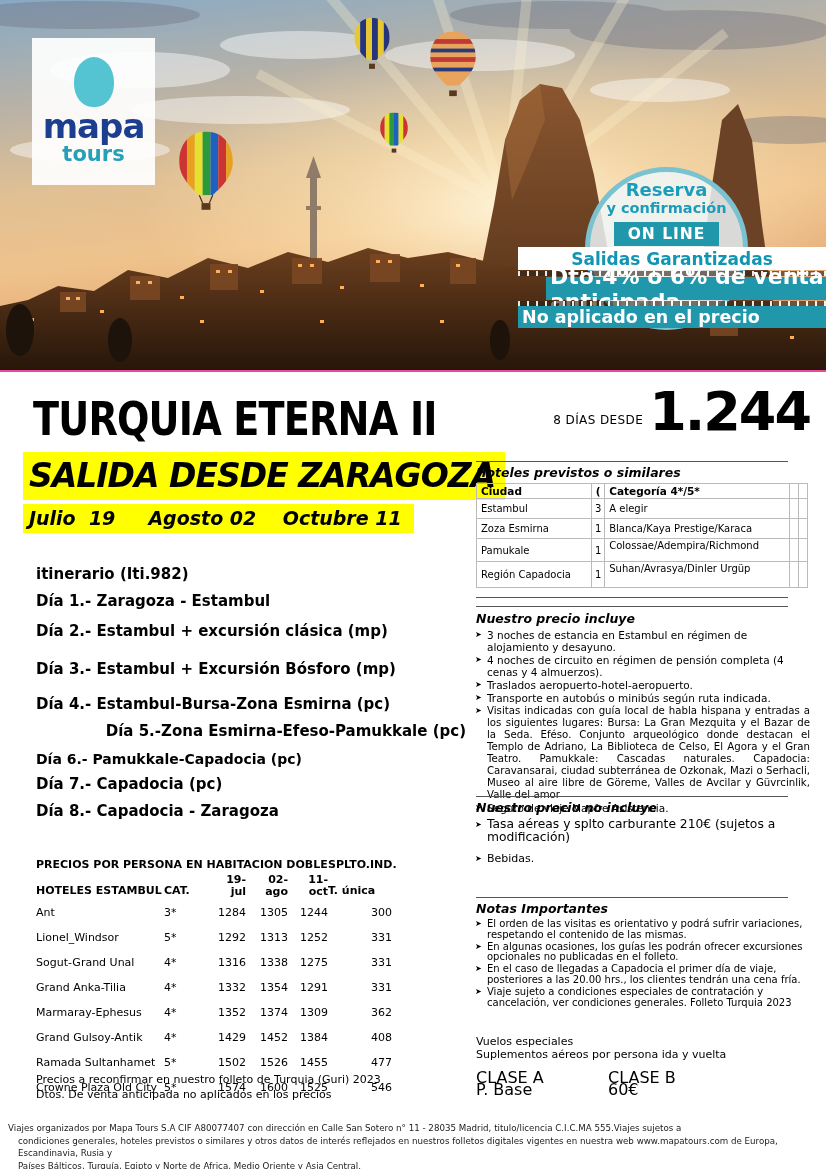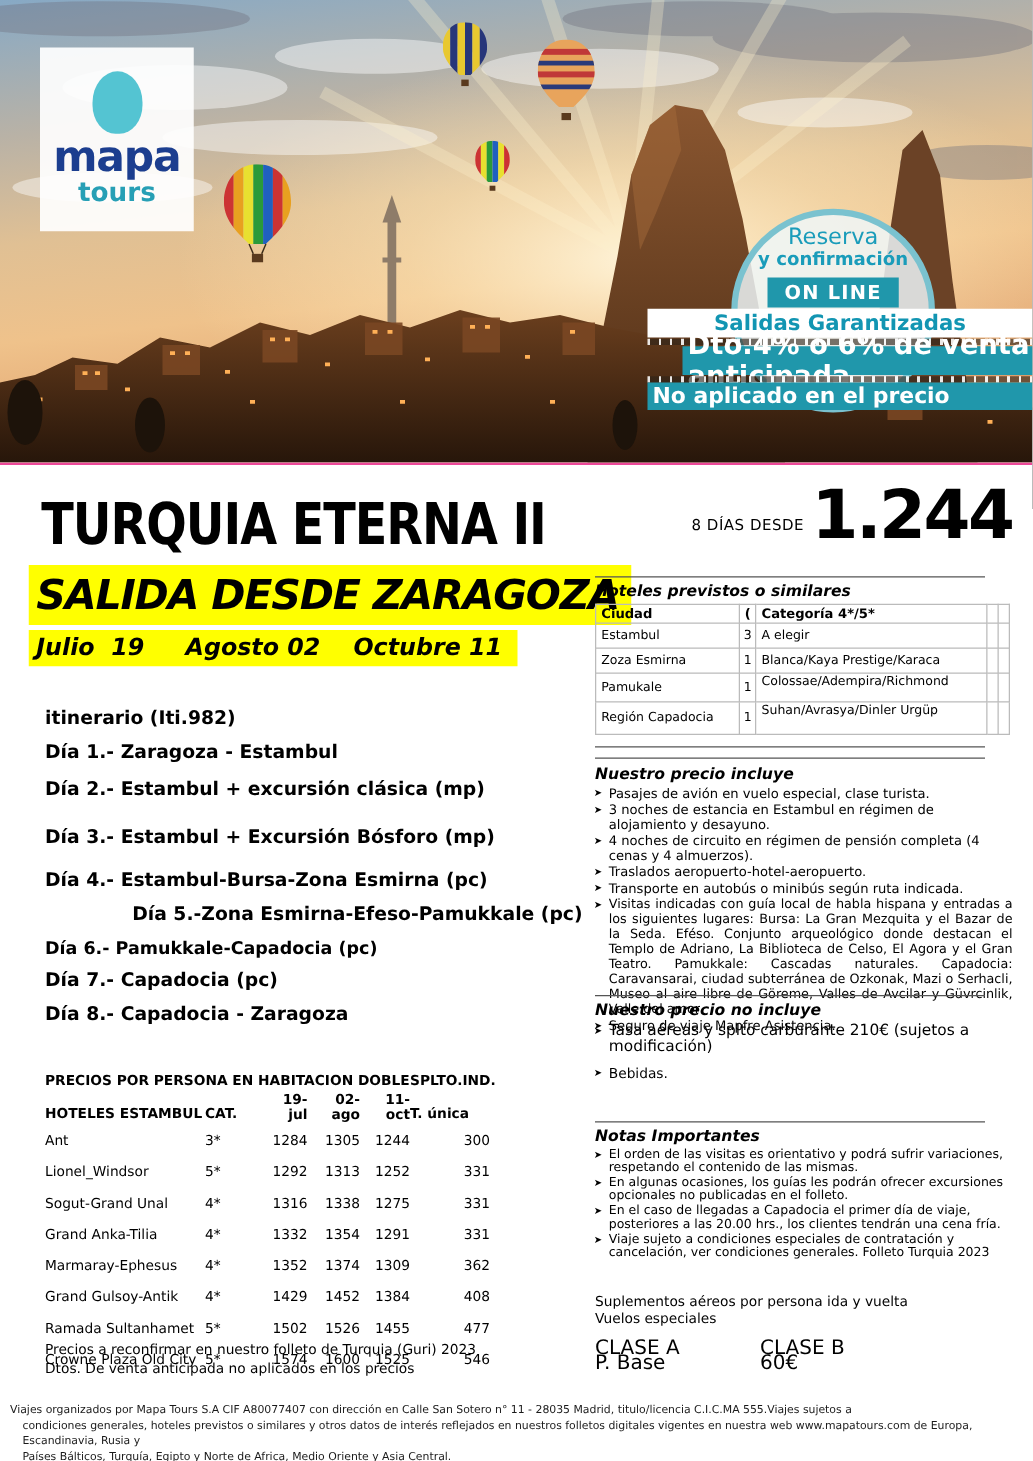--- a/index.html
+++ b/index.html
@@ -10,21 +10,21 @@
   .photo svg{display:block;}
   .logo-box{position:absolute;left:32px;top:38px;width:123px;height:147px;
             background:rgba(255,255,255,0.92);display:flex;flex-direction:column;align-items:center;justify-content:center;}
   .logo-balloon{width:40px;height:50px;border-radius:50% 50% 46% 46%;background:#54c4d2;margin-bottom:2px;}
   .logo-mapa{font-size:34px;font-weight:bold;color:#1c3e8f;letter-spacing:-1px;line-height:1;}
   .logo-tours{font-size:21px;font-weight:bold;color:#279fb5;line-height:1.1;}
   
   .dome{position:absolute;left:585px;top:167px;width:163px;height:163px;border-radius:50%;
         border:5px solid #7ac2cf;background:rgba(238,247,249,0.84);box-sizing:border-box;
         display:flex;flex-direction:column;align-items:center;padding-top:9px;}
-  .dome .r1{font-size:18px;font-weight:normal;color:#1a9cba;line-height:1.05;}
+  .dome .r1{font-size:18px;font-weight:bold;color:#1a9cba;line-height:1.05;}
   .dome .r2{font-size:14.5px;font-weight:bold;color:#1a9cba;line-height:1.2;}
   .online{margin-top:5px;background:#2097ab;color:#fff;font-weight:bold;font-size:15.5px;
           letter-spacing:1px;padding:3px 14px;}
   .bar{position:absolute;left:518px;width:308px;box-sizing:border-box;display:flex;align-items:center;}
   .bar-white{top:247px;height:23px;background:#ffffff;justify-content:center;}
   .bar-white span{color:#1295b2;font-weight:bold;font-size:17px;}
   .bar-teal{background:#2097ab;color:#ffffff;font-weight:bold;padding-left:4px;}
   .bar-dto{top:277px;height:23px;font-size:22px;margin-left:28px;}
   .bar-no{top:306px;height:22px;font-size:17.5px;}
   .filmstrip{position:absolute;left:518px;width:308px;height:5px;
@@ -415,21 +415,20 @@
         </tr>
       </tbody>
         </table>
       <div class="hline dbl"></div>
       <div class="hline dbl2"></div>
     </div>
 
     <div class="sec inc">
       <div class="secTitle">Nuestro precio incluye</div>
       <ul class="bl">
-        <li>Pasajes de avión en vuelo especial, clase turista.</li>
         <li>3 noches de estancia en Estambul en régimen de alojamiento y desayuno.</li>
         <li>4 noches de circuito en  régimen de pensión completa (4 cenas y 4 almuerzos).</li>
         <li>Traslados  aeropuerto-hotel-aeropuerto.</li>
         <li>Transporte en autobús o minibús según ruta indicada.</li>
         <li class="just">Visitas indicadas con guía local de habla hispana y entradas a los siguientes lugares: Bursa: La Gran Mezquita y el Bazar de la Seda. Eféso. Conjunto arqueológico donde destacan el Templo de Adriano, La Biblioteca de Celso, El Agora y el Gran Teatro. Pamukkale: Cascadas naturales. Capadocia: Caravansarai, ciudad subterránea de Ozkonak, Mazi o Serhacli, Museo al aire libre de Göreme, Valles de Avcilar y Güvrcinlik, Valle del amor</li>
         <li>Seguro de viaje Mapfre Asistencia.</li>
       </ul>
     </div>
 
     <div class="sec ninc">
@@ -446,22 +445,22 @@
       <div class="secTitle">Notas Importantes</div>
       <ul class="bl">
         <li>El orden de las visitas es orientativo y podrá sufrir variaciones, respetando el contenido de las mismas.</li>
         <li>En algunas ocasiones, los guías les podrán ofrecer excursiones opcionales no publicadas en el folleto.</li>
         <li>En el caso de llegadas a Capadocia el primer día de viaje, posteriores a las 20.00 hrs., los clientes tendrán una cena fría.</li>
         <li>Viaje sujeto a condiciones especiales de contratación y cancelación, ver condiciones generales. Folleto Turquia 2023</li>
       </ul>
     </div>
 
     <div class="sec vuelos">
+      <div>Vuelos especiales</div>
       <div>Suplementos aéreos por persona ida y vuelta</div>
-      <div>Vuelos especiales</div>
       <div class="clsGrid">
         <div>CLASE A</div>
         <div>CLASE B</div>
         <div>P. Base</div>
         <div>60€</div>
       </div>
     </div>
   </div>
 
   <div class="footer">

